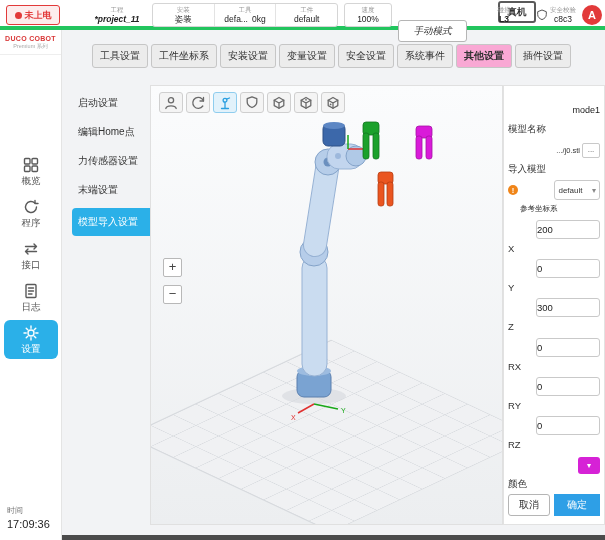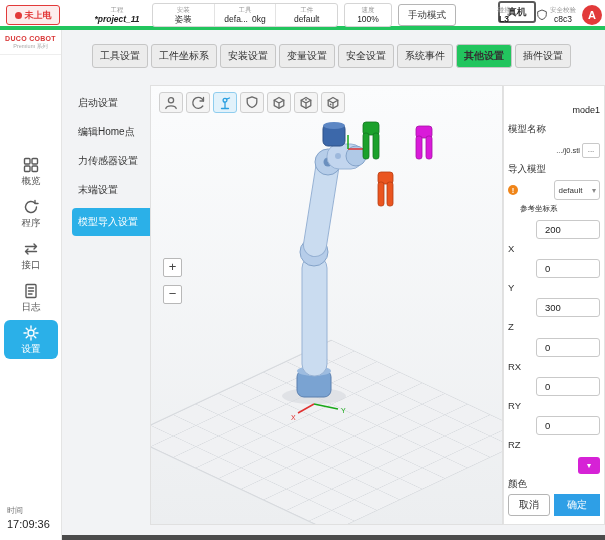--- a/index.html
+++ b/index.html
@@ -15,21 +15,21 @@
   .hlabel { font-size:6.5px; color:#999; line-height:8px; }
   .hvalue { font-size:8.5px; color:#222; line-height:11px; }
   .project { left:86px; width:62px; }
   .project .hvalue { font-style:italic; font-weight:bold; }
   .env-box { position:absolute; left:152px; top:3px; width:186px; height:24px; border:1px solid #d5d5d5; border-radius:3px; display:flex; background:#fff; }
   .env-cell { flex:1; display:flex; flex-direction:column; align-items:center; justify-content:center; border-right:1px solid #e3e3e3; }
   .env-cell:last-child { border-right:none; }
   .tool-vals { display:flex; gap:4px; }
   .speed-box { left:344px; width:48px; border:1px solid #d5d5d5; border-radius:3px; background:#fff; }
   .btn { border:1px solid #b5b5b5; border-radius:3px; background:#fff; color:#333; display:flex; align-items:center; justify-content:center; }
-  .mode-btn { position:absolute; left:398px; top:4px; width:58px; height:22px; font-size:9.5px; }
+  .mode-btn { position:absolute; left:398px; top:20px; width:69px; height:22px; font-size:9.5px;font-style:italic; }
   .machine-btn { position:absolute; left:462px; top:1px; width:38px; height:22px; font-size:9.5px; font-weight:bold; border:2px solid #5a5a5a;margin-left:36px; }
   .collision { left:490px; width:28px; }
   .collision .hvalue { font-weight:bold; }
   .safety { position:absolute; left:536px; top:3px; height:24px; display:flex; align-items:center; gap:2px; }
   .safety-col { display:flex; flex-direction:column; align-items:center; }
   .avatar { position:absolute; left:582px; top:5px; width:20px; height:20px; border-radius:50%; background:#e23a3a; color:#fff; font-size:11px; font-weight:bold; display:flex; align-items:center; justify-content:center; }
 
   
   .sidebar { position:absolute; left:0; top:30px; width:62px; height:510px; background:#fff; border-right:1px solid #e4e4e4; z-index:5; }
   .logo { padding:5px 2px 4px; text-align:center; border-bottom:1px solid #eee; }
@@ -42,21 +42,21 @@
   .nav-item.active { background:#2bb0e8; color:#fff; }
   .nav-item.active svg { stroke:#fff; }
   .time-block { position:absolute; left:7px; bottom:10px; }
   .time-label { font-size:8px; color:#777; }
   .time-value { font-size:11px; color:#222; margin-top:2px; }
 
   
   .content { position:absolute; left:62px; top:30px; width:543px; height:510px; }
   .tabbar { position:absolute; left:30px; top:14px; display:flex; gap:3px; }
   .tab { padding:0 7px; height:24px; line-height:22px; font-size:10px; color:#333; background:#ececec; border:1px solid #c6c6c6; border-radius:3px; white-space:nowrap; cursor:pointer; }
-  .tab.active { background:#22c55e; font-weight:bold; }
+  .tab.active { background:#f9a8d4; font-weight:bold; }
   .submenu { position:absolute; left:10px; top:62px; width:92px; display:flex; flex-direction:column; gap:7px; }
   .submenu-item { font-size:10px; color:#333; padding:4px 6px; cursor:pointer; }
   .submenu-item.active { background:#2bb0e8; color:#fff; border-radius:4px; padding:7px 6px; }
 
   
   .viewport { position:absolute; left:88px; top:55px; width:353px; height:440px; background:linear-gradient(#fbfcfd,#eceef0); border:1px solid #e0e0e0; overflow:hidden; }
   .vtoolbar { position:absolute; left:8px; top:6px; display:flex; gap:3px; z-index:3; }
   .vtool-btn { width:24px; height:21px; background:#f4f4f4; border:1px solid #cfcfcf; border-radius:3px; display:flex; align-items:center; justify-content:center; cursor:pointer; }
   .vtool-btn svg { fill:none; stroke:#6a6a6a; stroke-width:1.3; stroke-linecap:round; stroke-linejoin:round; }
   .vtool-btn.active { background:#e2f2fb; border-color:#8fcdee; }
@@ -70,21 +70,21 @@
   .scene-svg { position:absolute; left:0; top:0; z-index:2; pointer-events:none; }
 
   
   .rpanel { position:absolute; left:441px; top:55px; width:102px; height:440px; background:#fff; border:1px solid #e2e2e2; padding:8px 4px; display:flex; flex-direction:column; gap:8px; }
   .prow { display:flex; align-items:center; justify-content:space-between; min-height:20px; }
   .plabel { font-size:9.5px; color:#333; white-space:nowrap;margin-top:38px; }
   .small-label { font-size:7.5px; }
   .pvalue { font-size:9px; color:#222; }
   .file-value { font-size:7.5px; color:#333; }
   .file-group { display:flex; align-items:center; gap:2px; }
-  .pinput { width:64px; height:19px; border:1px solid #c9c9c9; border-radius:3px; font-size:9.5px; padding:0 8px; color:#222; font-family:inherit; background:#fff; }
+  .pinput { width:64px; height:19px; border:1px solid #c9c9c9; border-radius:3px; font-size:9.5px; padding:0 0; color:#222; font-family:inherit; background:#fff; }
   .browse-btn { width:18px; height:15px; border:1px solid #c9c9c9; border-radius:2px; background:#fff; font-size:8px; line-height:12px; text-align:center; color:#555; cursor:pointer; }
   .dropdown { width:48px; height:20px; border:1px solid #c9c9c9; border-radius:3px; display:flex; align-items:center; justify-content:space-between; padding:0 3px; font-size:8px; color:#333; background:#fff; cursor:pointer; }
   .dd-chevron { font-size:8px; color:#888; }
   .warn-badge { width:10px; height:10px; border-radius:50%; background:#f08519; color:#fff; font-size:7.5px; font-weight:bold; display:inline-flex; align-items:center; justify-content:center; margin-right:2px; flex:none; }
   .ref-left { display:flex; align-items:center; min-width:0; }
   .swatch { width:22px; height:17px; background:#d622d6; border-radius:3px; display:flex; align-items:center; justify-content:center; color:#fff; font-size:8px; cursor:pointer; }
   .pbuttons { display:flex; justify-content:space-between; margin-top:4px; }
   .cancel-btn { width:42px; height:22px; font-size:10px; cursor:pointer; }
   .confirm-btn { width:46px; height:22px; font-size:10px; background:#2e9fe6; color:#fff; border:1px solid #2e9fe6; border-radius:0; display:flex; align-items:center; justify-content:center; cursor:pointer; }
 

